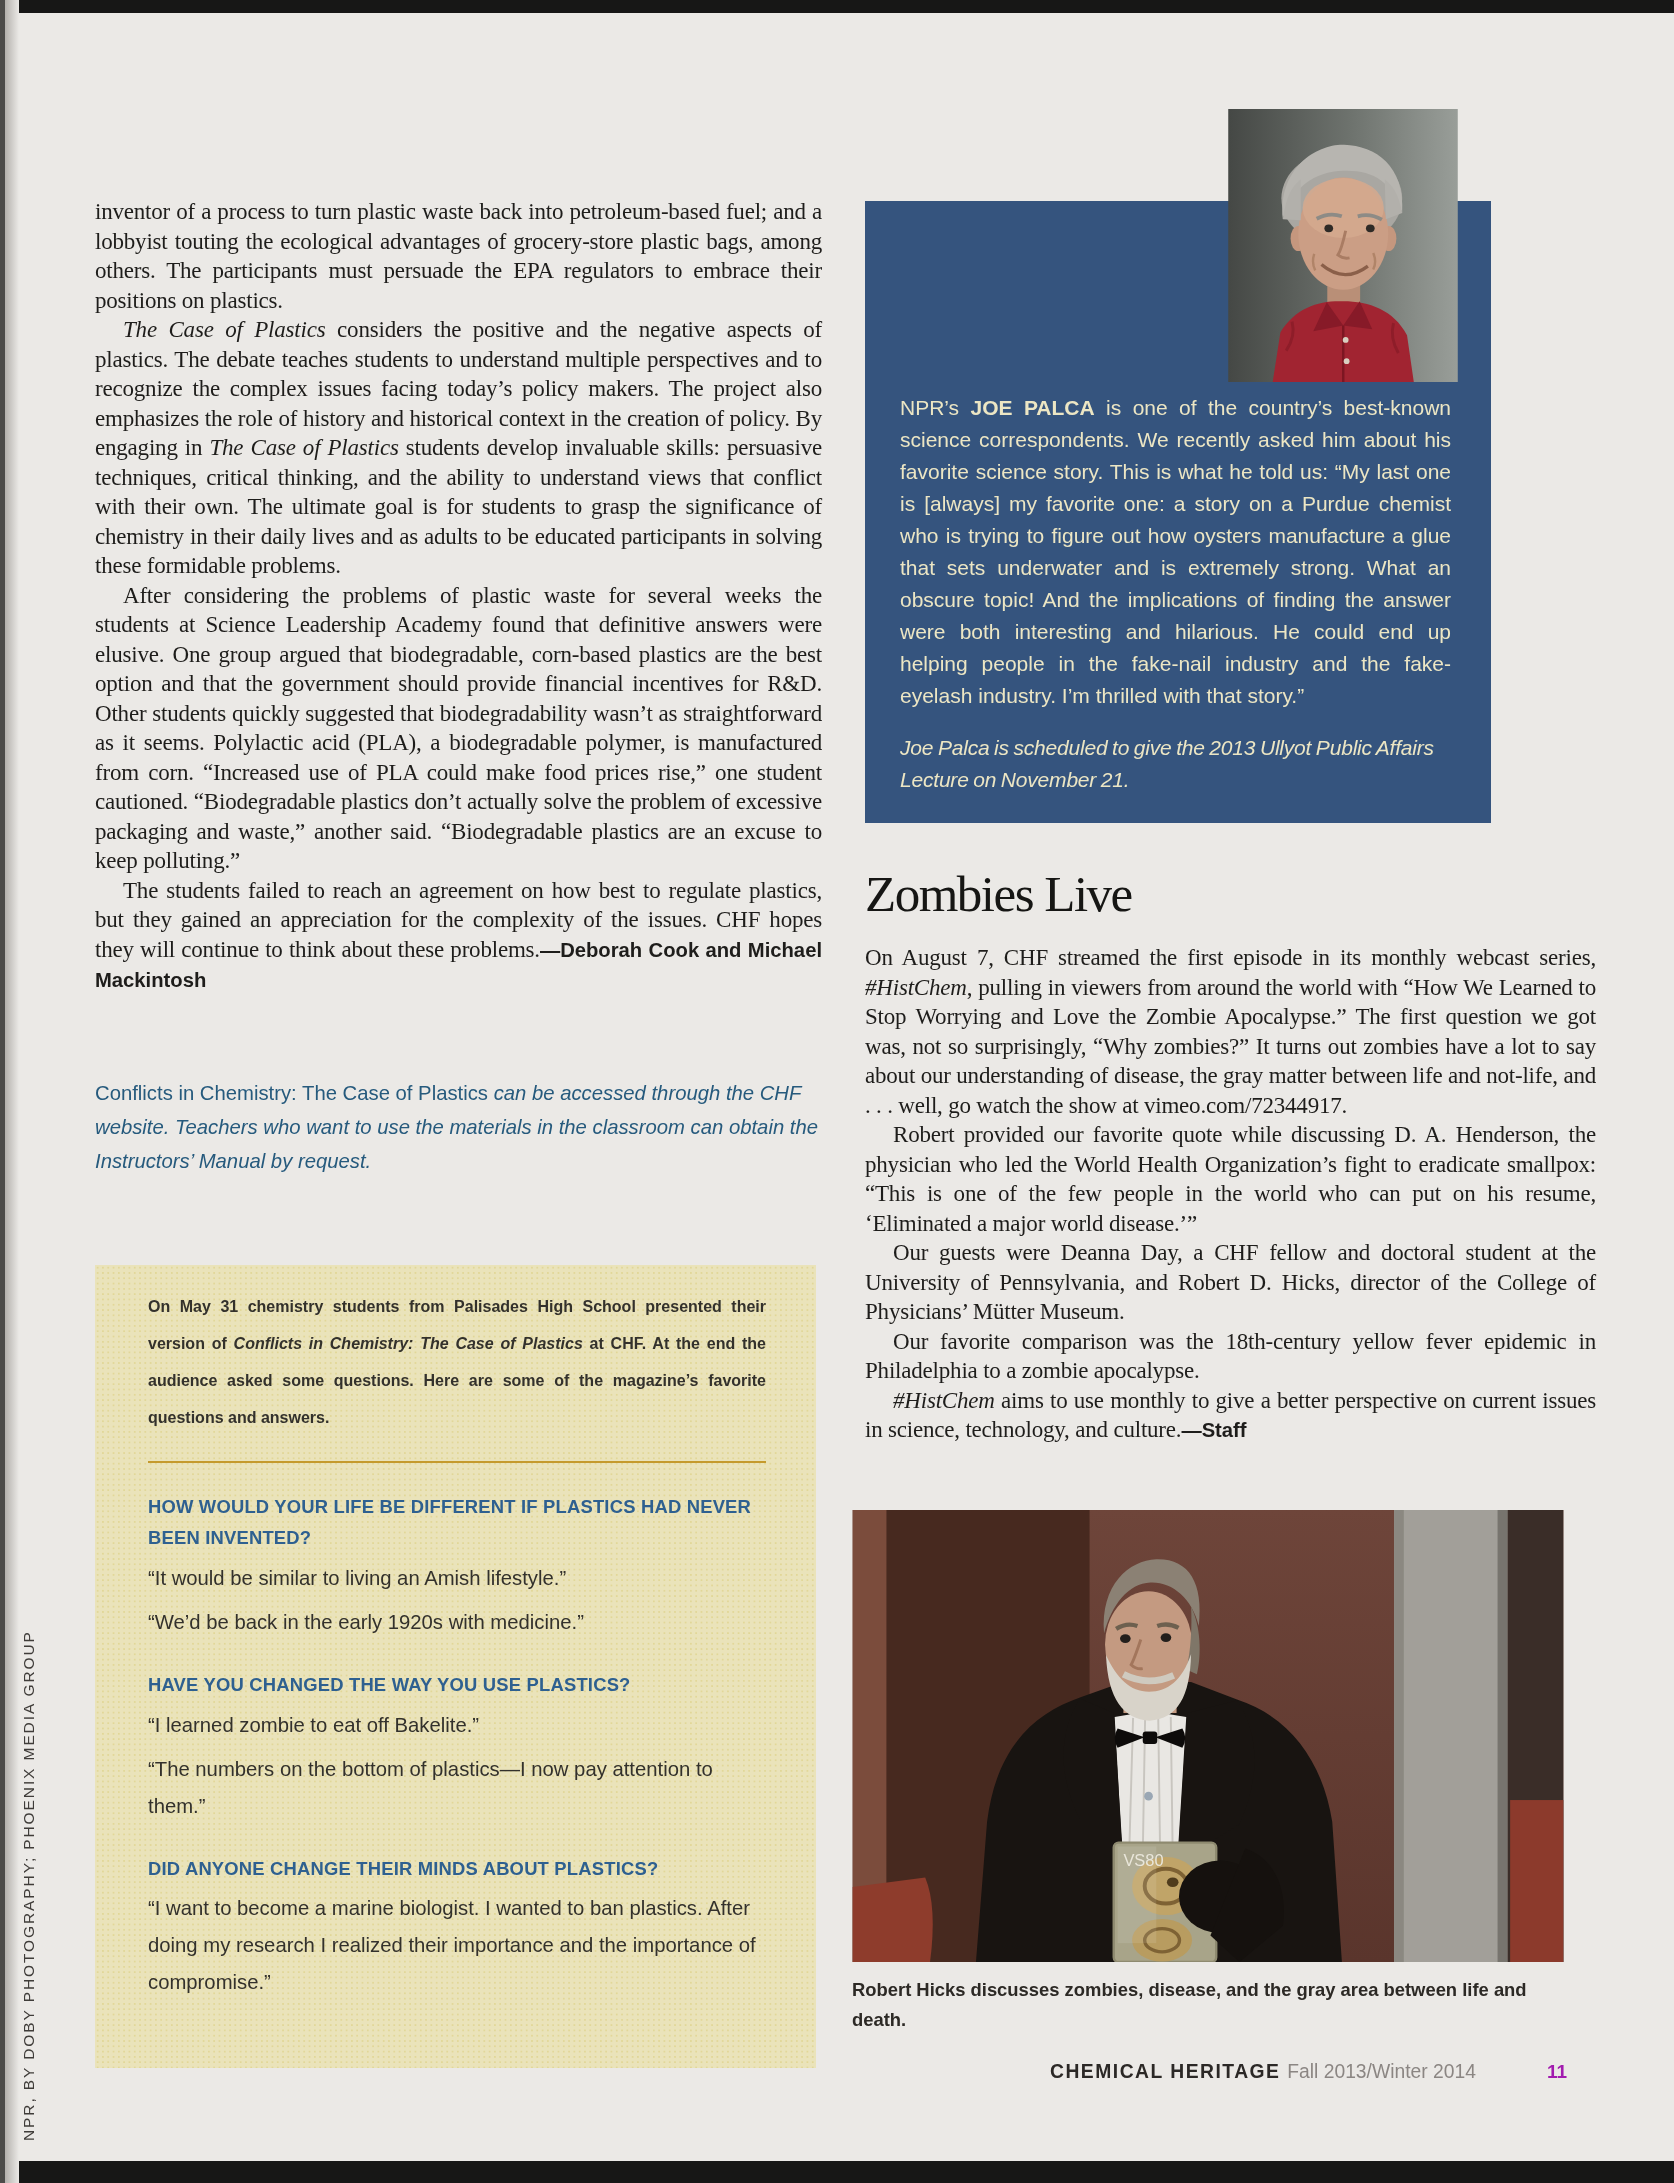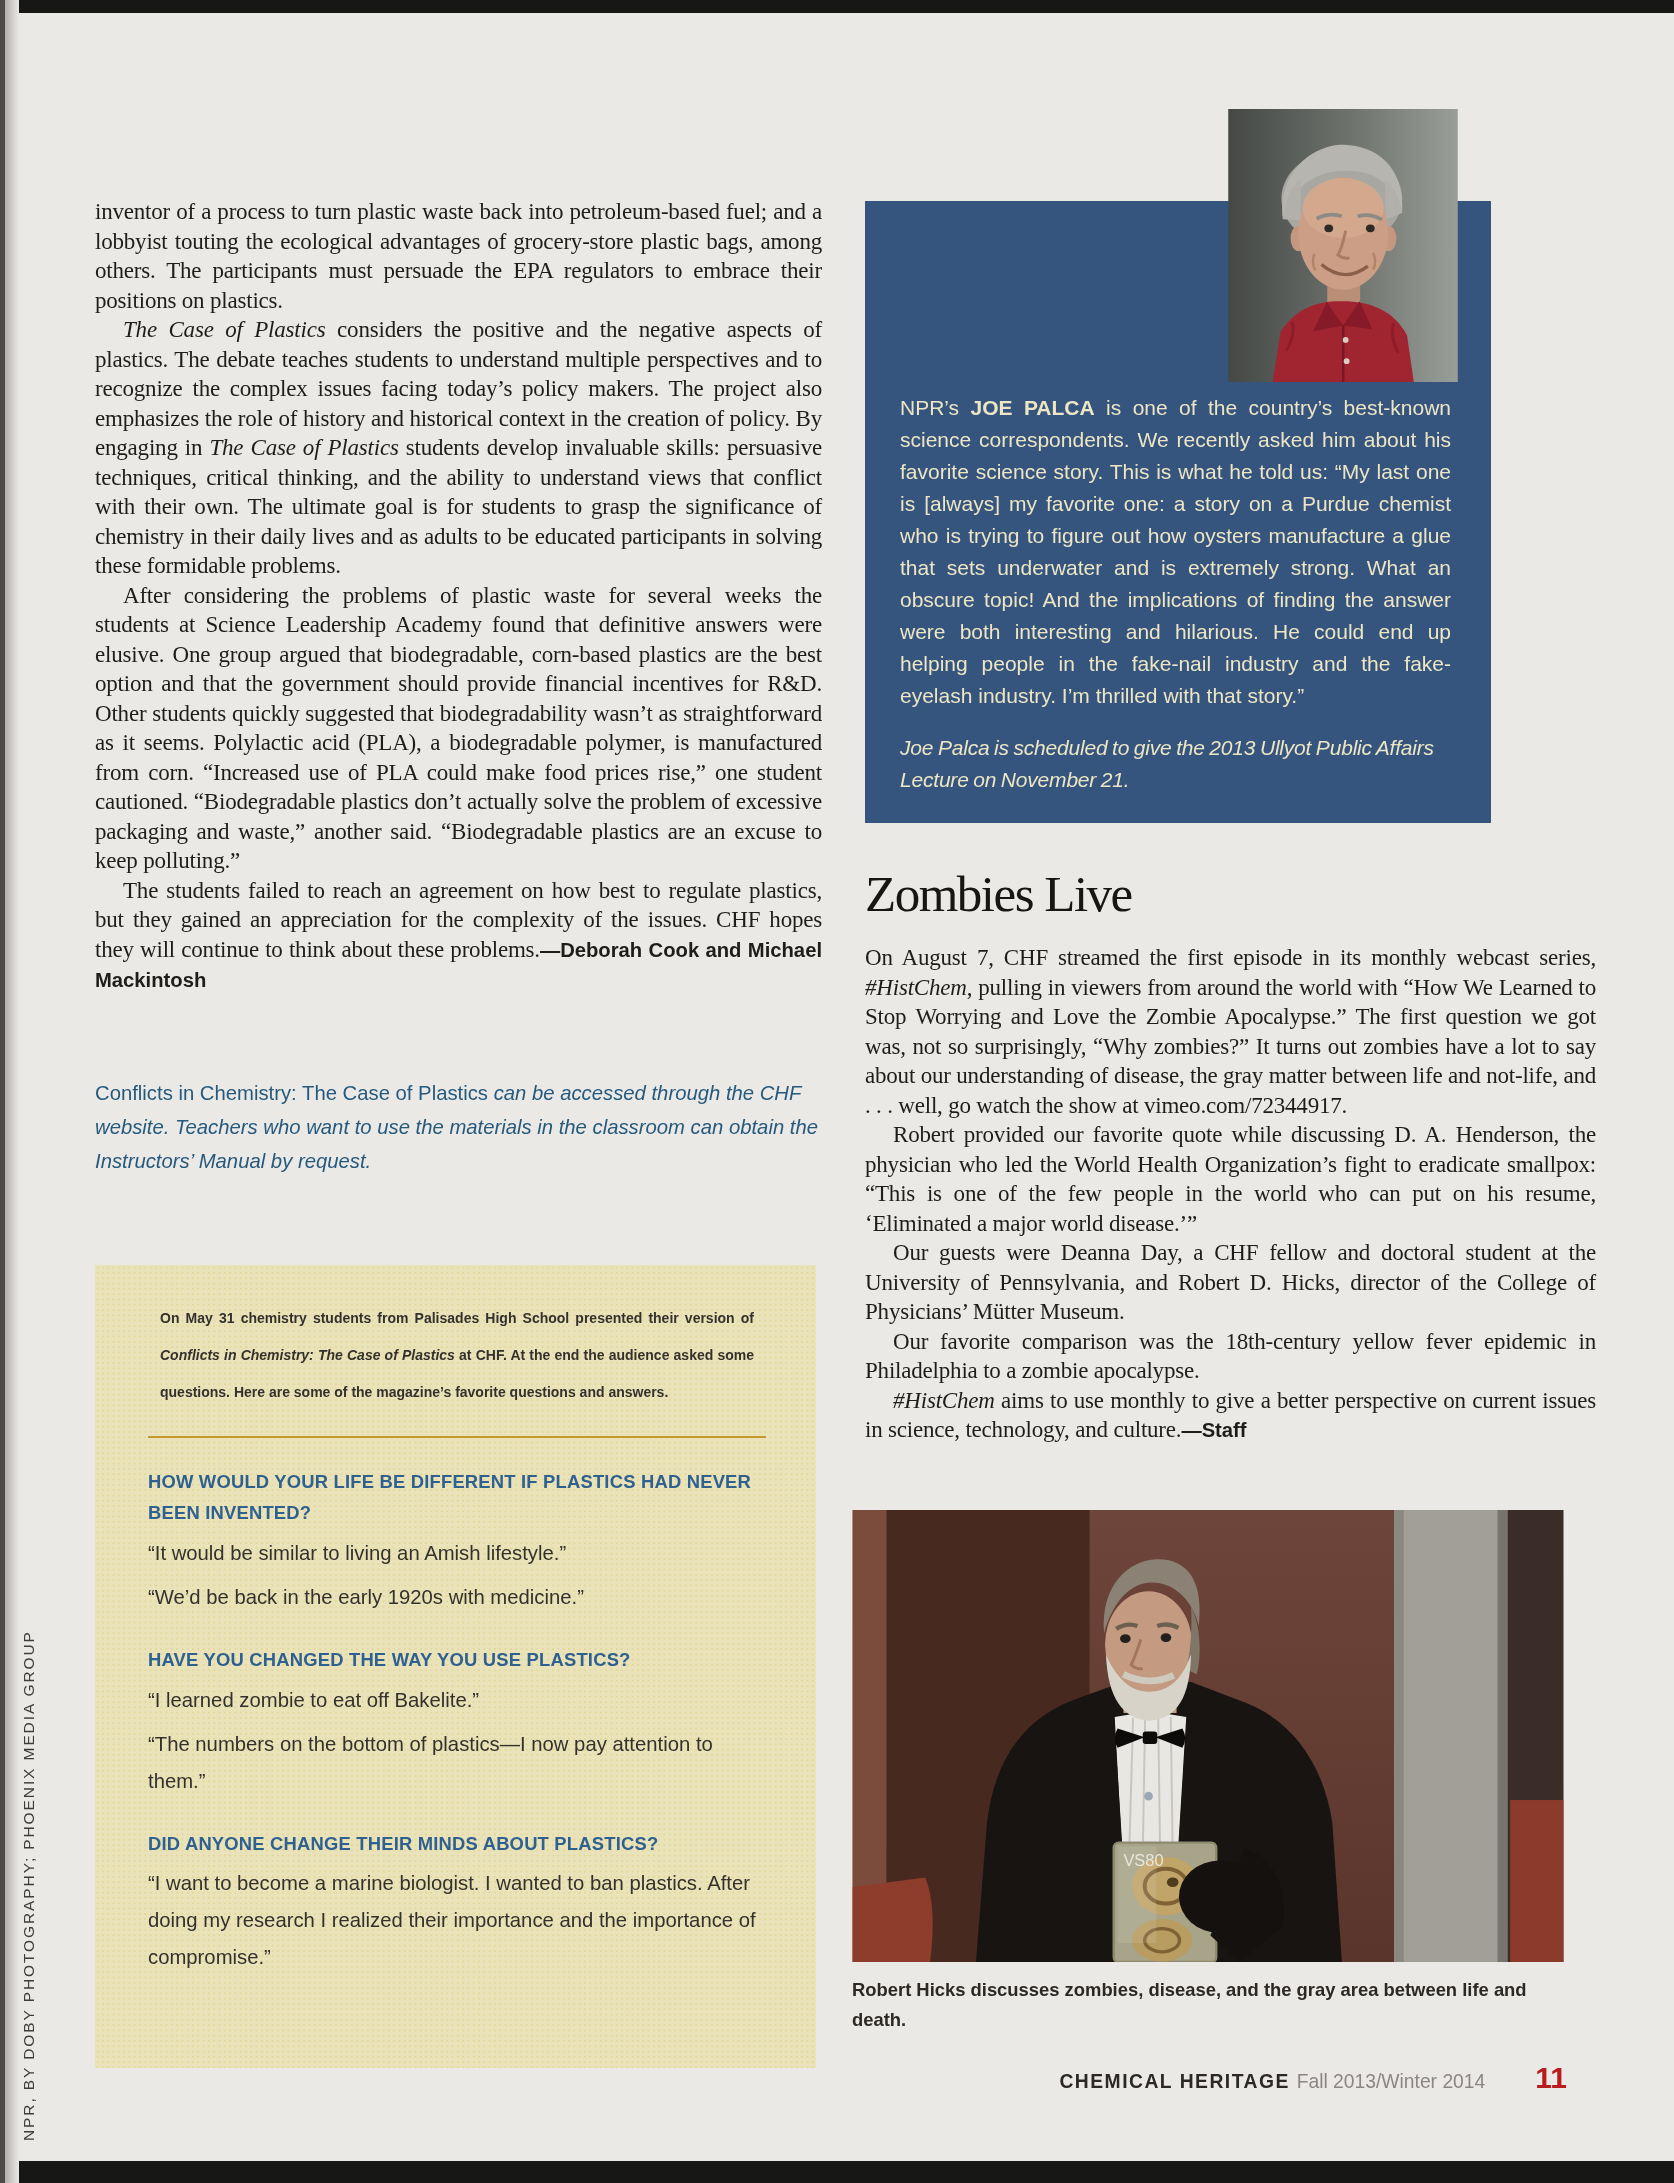--- a/index.html
+++ b/index.html
@@ -43,31 +43,31 @@
   .hicks-photo{position:absolute;left:852px;top:1510px;width:712px;height:452px;}
   .caption{position:absolute;left:852px;top:1975px;width:706px;
         font-family:"Liberation Sans","DejaVu Sans",sans-serif;font-weight:700;
         font-size:18.4px;line-height:30px;color:#2c2925;text-align:left;}
 
   
   .creambox{position:absolute;left:95px;top:1265px;width:721px;height:803px;background:#eae3ba;
         background-image:radial-gradient(rgba(210,193,90,0.35) 0.7px,transparent 0.8px);background-size:5.3px 5.3px;}
   .cream-inner{position:absolute;left:53px;right:50px;top:23px;
         font-family:"Liberation Sans","DejaVu Sans",sans-serif;color:#33312c;}
-  .cream-intro{font-size:14px;line-height:37px;font-weight:700;text-align:justify;margin:12px;}
+  .cream-intro{font-size:16px;line-height:37px;font-weight:700;text-align:justify;margin:0;}
   .gold-rule{height:2.4px;background:#c59a2d;margin:25px 0 0 0;}
   .qa-q{font-size:18.4px;line-height:31px;font-weight:700;color:#2e6090;margin:28px 0 0 0;letter-spacing:0.2px;}
   .qa-a{font-size:20.3px;line-height:37px;font-weight:400;margin:6.8px 0 0 0;text-align:left;}
 
   
   .footer{position:absolute;left:865px;top:2061px;width:702px;display:flex;justify-content:flex-end;align-items:baseline;
         font-family:"Liberation Sans","DejaVu Sans",sans-serif;}
   .footer .mag{font-weight:700;font-size:19.3px;letter-spacing:1.5px;color:#2b2826;}
   .footer .issue{font-weight:400;font-size:19.3px;color:#8b8683;margin-left:6.8px;}
-  .footer .pnum{font-weight:700;font-size:30px;color:#b91c1c;margin-left:50px;}
+  .footer .pnum{font-weight:700;font-size:19px;color:#a21caf;margin-left:71px;}
   .vcredit{position:absolute;left:20.3px;top:2141px;transform:rotate(-90deg);transform-origin:0 0;
         white-space:nowrap;font-family:"Liberation Sans","DejaVu Sans",sans-serif;
         font-size:15.5px;letter-spacing:1.9px;color:#3f3c39;}
 </style>
 </head>
 <body>
 
 <div id="page">
 
   <div class="edge-top"></div>

